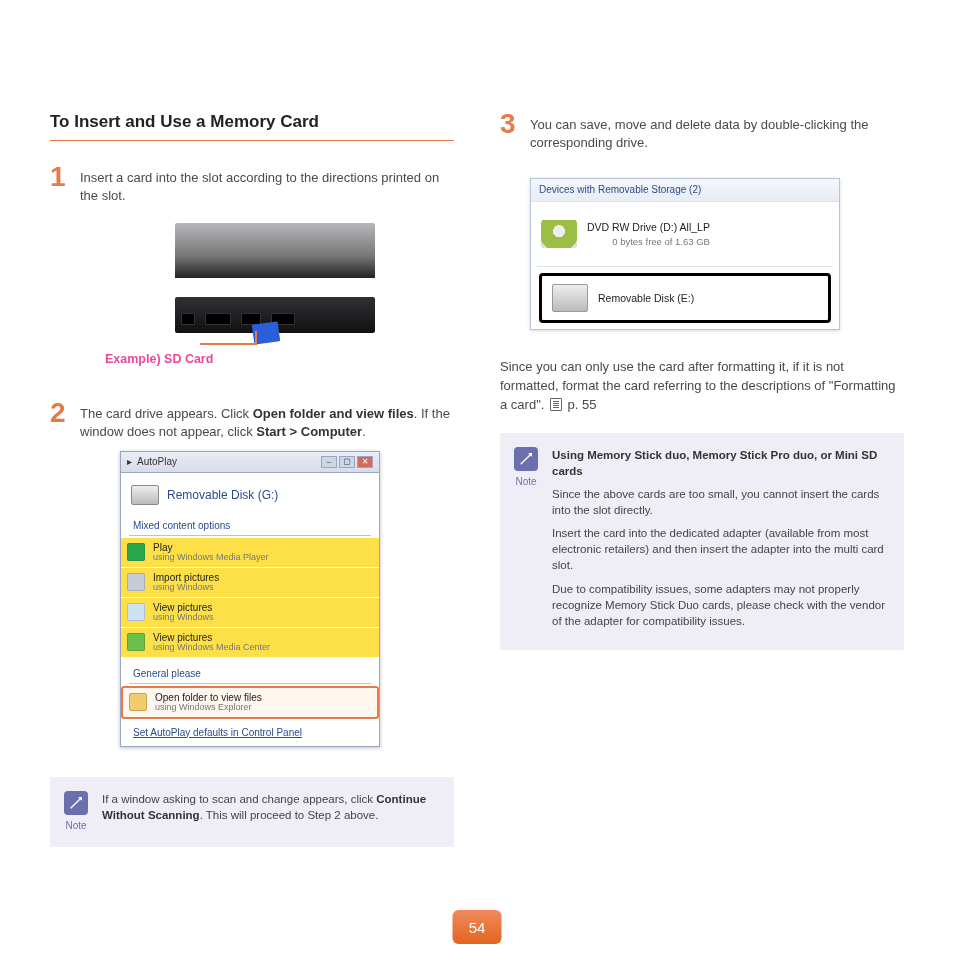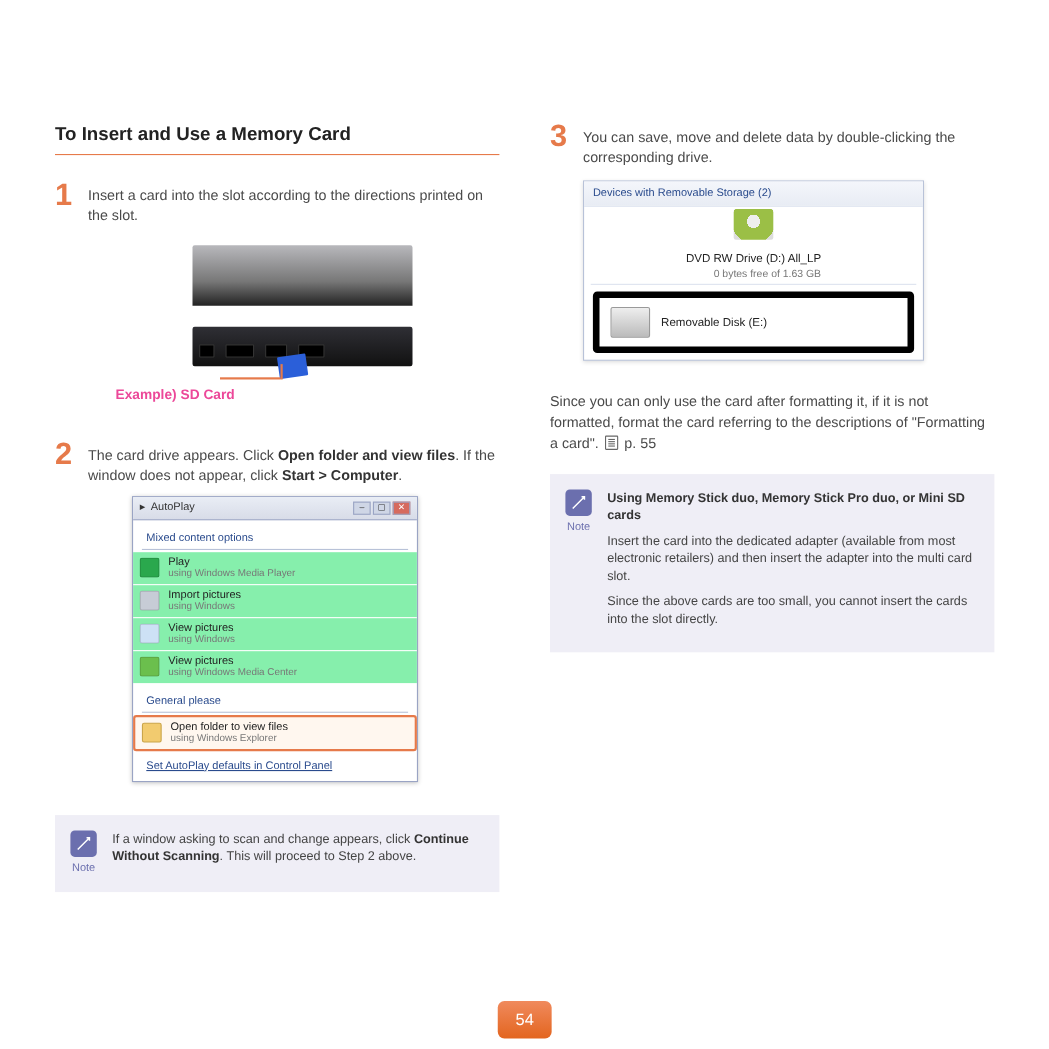--- a/index.html
+++ b/index.html
@@ -108,48 +108,48 @@
     display:flex; gap:8px; align-items:center;
     color:#2a4b8d; font-size:12px;
   }
   .drive-ic { width:28px; height:20px; background:linear-gradient(#eee,#bbb); border:1px solid #888; border-radius:2px; }
   .ap-section {
     padding: 0 12px;
     color:#2a4b8d;
     font-size:10px;
   }
   .ap-section hr{ border:none; border-top:1px solid #b8c2d8; margin:2px -4px;}
-  .ap-item{ background:#86efac; padding:4px 6px; display:flex; gap:8px; align-items:center; margin:1px 0;}
+  .ap-item{ background:#fde047; padding:4px 6px; display:flex; gap:8px; align-items:center; margin:1px 0;}
   .ap-section.label{ padding-top:4px; margin-top:6px;}
   .ap-icon{ width:18px; height:18px; border-radius:2px; }
   .ap-text{ font-size:10px; color:#222; line-height:1.1;}
   .ap-text .sub{ color:#777; font-size:9px;}
   .ap-highlight{ border:2px solid #e67a4a; border-radius:3px; background:#fff7ef;}
   .ap-link{ color:#2a4b8d; text-decoration:underline; padding:6px 12px; font-size:10px;}
 
   
   .devices{
     margin-left: 30px;
     width: 310px;
     border:1px solid #b8c2d8;
     box-shadow: 0 1px 4px rgba(0,0,0,0.15);
     font-size:10px;
     background:#fff;
-    margin-top: 12px;
+    margin-top: 26px;
     margin-bottom: 28px;
   }
   .dev-head{ color:#2a4b8d; padding:4px 8px; border-bottom:1px solid #dde3ef; background:linear-gradient(#f4f6fb,#e8ecf4);}
-  .dev-row{ display:flex; gap:10px; padding:2px 10px; align-items:center;flex-direction:column;}
+  .dev-row{ display:flex; gap:10px; padding:18px 10px; align-items:center;}
   .dev-icon{ width:36px; height:28px; border-radius:2px;}
   .dev-dvd{ background: radial-gradient(circle at 50% 40%, #eee 0 6px, #9bbf46 6px 20px, #ddd 20px 26px);}
   .dev-disk{ background: linear-gradient(#eee,#bbb); border:1px solid #999;}
   .dev-text{ font-size:10.5px; color:#222;}
   .dev-text .sub{ color:#777; font-size:9.5px;text-align:right;}
   .dev-sep{ height:1px; background:#dde3ef; margin:0 6px;}
-  .dev-highlight{ border:6px solid #000000; border-radius:4px; margin:6px 8px; padding:8px 10px; display:flex; gap:10px; align-items:center;}
+  .dev-highlight{ border:3px solid #000000; border-radius:4px; margin:6px 8px; padding:8px 10px; display:flex; gap:10px; align-items:center;}
 
   .book-icon{
     display:inline-block; width:12px; height:13px; border:1px solid #666; border-radius:1px; vertical-align:-2px;
     background: linear-gradient(#fff,#fff);
     position:relative; margin:0 2px;
   }
   .book-icon::before{ content:''; position:absolute; top:2px; left:2px; right:2px; height:1px; background:#666; box-shadow:0 2px 0 #666,0 4px 0 #666,0 6px 0 #666;}
 
   
   .note-box{
@@ -212,20 +212,24 @@
 
     <div class="autoplay">
       <div class="ap-title">
         <span>▸</span>
         <span>AutoPlay</span>
         <div class="winbtns">
           <div>–</div>
           <div>▢</div>
           <div class="close">✕</div>
         </div>
+      </div>
+      <div class="ap-disk">
+        <div class="drive-ic"></div>
+        <span>Removable Disk (G:)</span>
       </div>
       <div class="ap-section label">
         <span>Mixed content options</span><hr>
       </div>
       <div id="ap-items">
           <div class="ap-item">
             <div class="ap-icon" style="background:#2aa84d;border:1px solid rgba(0,0,0,.15)"></div>
     <div class="ap-text">
               <div>Play</div>
               <div class="sub">using Windows Media Player</div>
@@ -311,20 +315,21 @@
       <div class="note-left">
         <div class="note-icon">
           <svg viewBox="0 0 24 24" fill="none" stroke="#fff" stroke-width="2">
               <path d="M4 20 L20 4 M16 4 L20 4 L20 8"></path>
             </svg>
         </div>
         <div>Note</div>
       </div>
       <div class="note-body">
         <p><b>Using Memory Stick duo, Memory Stick Pro duo, or Mini SD cards</b></p>
+        <p>Since the above cards are too small, you cannot insert the cards into the slot directly.</p>
         <p>Insert the card into the dedicated adapter (available from most electronic retailers) and then insert the adapter into the multi card slot.</p>
-        <p>Since the above cards are too small, you cannot insert the cards into the slot directly.</p>
+        <p>Due to compatibility issues, some adapters may not properly recognize Memory Stick Duo cards, please check with the vendor of the adapter for compatibility issues.</p>
       </div>
     </div>
   </div>
 </div>
 
 <div class="page-num">54</div>
 
 </body></html>

